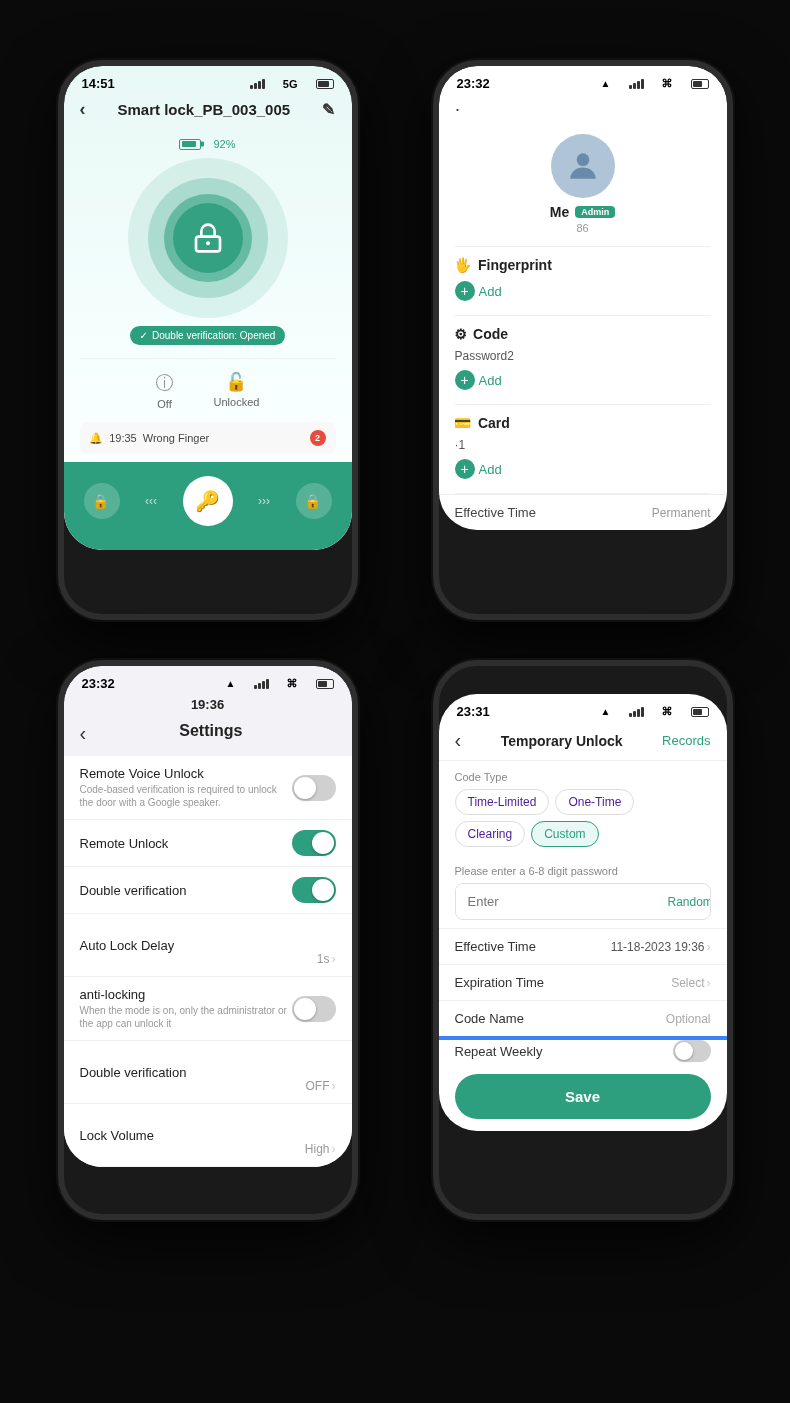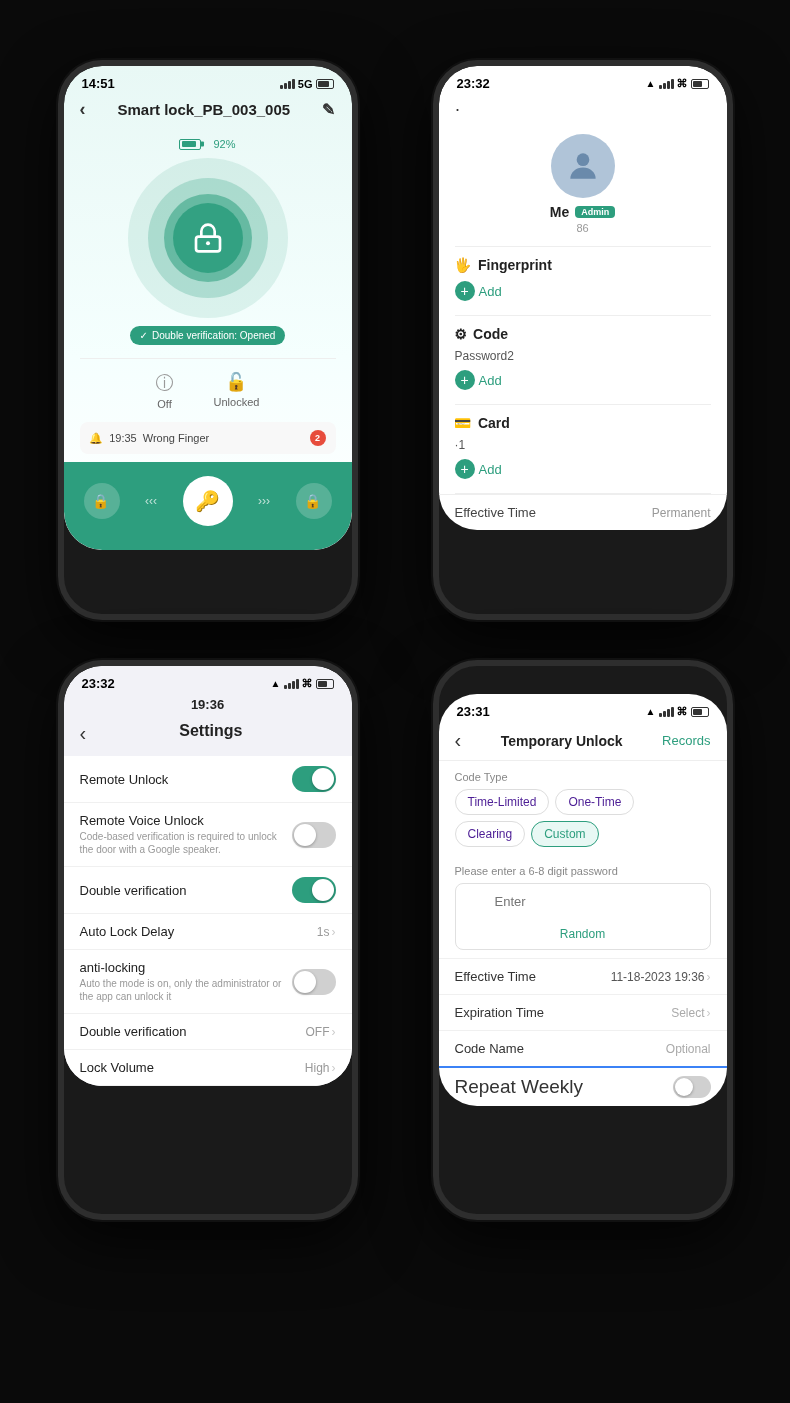--- a/index.html
+++ b/index.html
@@ -46,21 +46,21 @@
     .status-bar {
       display: flex;
       justify-content: space-between;
       align-items: center;
       padding: 10px 18px 4px;
       font-size: 11px;
       font-weight: 600;
       background: transparent;
     }
     .status-bar .time { font-weight: 700; font-size: 13px; }
-    .status-icons { display: flex; gap: 3px; align-items: center; font-size: 10px; }
+    .status-icons { display: flex; gap: 18px; align-items: center; font-size: 10px; }
     
     .phone1 .phone-screen { background: linear-gradient(180deg, #e8f8f5 0%, #f5fffe 60%, #fff 100%); }
     .phone1-header {
       display: flex;
       justify-content: space-between;
       align-items: center;
       padding: 4px 16px 8px;
       font-size: 14px;
       font-weight: 600;
     }
@@ -331,21 +331,21 @@
       width: 22px; height: 22px;
       background: #fff;
       border-radius: 50%;
       position: absolute;
       top: 2px;
       transition: left 0.2s;
       box-shadow: 0 1px 3px rgba(0,0,0,0.3);
     }
     .toggle.on .toggle-knob { left: 20px; }
     .toggle.off .toggle-knob { left: 2px; }
-    .setting-value { font-size: 12px; color: #999; display: flex; align-items: center; gap: 2px; }
+    .setting-value { font-size: 12px; color: #999; display: flex; align-items: center; gap: 2px; margin-top: 28px; }
     .chevron { font-size: 12px; color: #ccc; }
     
     .phone4 .phone-screen { background: #fff; margin-top: 28px; }
     .tempunlock-header {
       display: flex;
       justify-content: space-between;
       align-items: center;
       padding: 6px 16px 8px;
       border-bottom: 1px solid #eee;
     }
@@ -373,21 +373,20 @@
       color: #2d9e7e;
     }
     .password-section { padding: 0 16px 8px; }
     .password-label { font-size: 11px; color: #888; margin-bottom: 6px; }
     .password-input-row {
       display: flex;
       border: 1px solid #e0e0e0;
       border-radius: 8px;
       overflow: hidden;
       align-items: center;
-      flex-direction: column;
     }
     .password-input {
       flex: 1;
       padding: 10px 12px;
       font-size: 13px;
       color: #ccc;
       border: none;
       outline: none;
     }
     .random-btn {
@@ -419,23 +418,23 @@
       padding: 14px;
       width: calc(100% - 32px);
       font-size: 15px;
       font-weight: 600;
       cursor: pointer;
     }
     .repeat-toggle-row {
       display: flex;
       justify-content: space-between;
       align-items: center;
-      padding: 8px 16px;
-      border-top: 2px solid #3b82f6;
-      font-size: 19px;
+      padding: 0 16px;
+      border-top: 4px solid #3b82f6;
+      font-size: 13px;
       color: #333;
     }
     
     .signal-bars { display: inline-flex; gap: 1px; align-items: flex-end; }
     .signal-bar { width: 3px; background: #333; border-radius: 1px; }
     .sb1 { height: 4px; }
     .sb2 { height: 6px; }
     .sb3 { height: 8px; }
     .sb4 { height: 10px; }
     .wifi-icon { font-size: 11px; }
@@ -653,33 +652,33 @@
 
         <div style="display:flex;align-items:center;padding:4px 16px 8px;background:#f2f2f7;">
           <span style="font-size:20px;color:#333;">‹</span>
           <div class="settings-page-title" style="flex:1;">Settings</div>
         </div>
 
         <div class="settings-list">
 
           <div class="setting-row">
             <div class="setting-left">
-              <div class="setting-label">Remote Unlock</div>
-            </div>
-            <div class="toggle on">
+              <div class="setting-label">Remote Voice Unlock</div>
+              <div class="setting-desc">Code-based verification is required to unlock the door with a Google speaker.</div>
+            </div>
+            <div class="toggle off">
               <div class="toggle-knob"></div>
             </div>
           </div>
 
           <div class="setting-row">
             <div class="setting-left">
-              <div class="setting-label">Remote Voice Unlock</div>
-              <div class="setting-desc">Code-based verification is required to unlock the door with a Google speaker.</div>
-            </div>
-            <div class="toggle off">
+              <div class="setting-label">Remote Unlock</div>
+            </div>
+            <div class="toggle on">
               <div class="toggle-knob"></div>
             </div>
           </div>
 
           <div class="setting-row">
             <div class="setting-left">
               <div class="setting-label">Double verification</div>
             </div>
             <div class="toggle on">
               <div class="toggle-knob"></div>
@@ -692,21 +691,21 @@
             </div>
             <div class="setting-value">
               <span>1s</span>
               <span class="chevron">›</span>
             </div>
           </div>
 
           <div class="setting-row">
             <div class="setting-left">
               <div class="setting-label">anti-locking</div>
-              <div class="setting-desc">Auto the mode is on, only the administrator or the app can unlock it</div>
+              <div class="setting-desc">When the mode is on, only the administrator or the app can unlock it</div>
             </div>
             <div class="toggle off">
               <div class="toggle-knob"></div>
             </div>
           </div>
 
           <div class="setting-row">
             <div class="setting-left">
               <div class="setting-label">Double verification</div>
             </div>
@@ -798,16 +797,17 @@
           </div>
         </div>
         
         <div class="repeat-toggle-row">
           <span>Repeat Weekly</span>
           <div class="toggle off" style="width:38px;height:22px;border-radius:11px;">
             <div class="toggle-knob" style="width:18px;height:18px;top:2px;left:2px;"></div>
           </div>
         </div>
         
+        <button class="save-btn">Save</button>
       </div>
     </div>
   </div>
 </div>
 
 </body></html>

